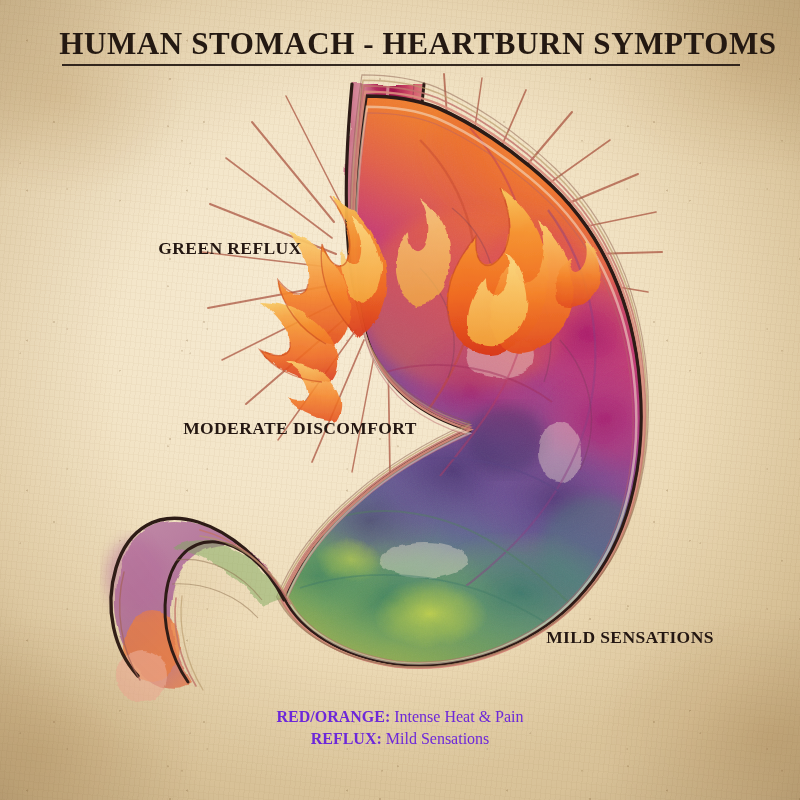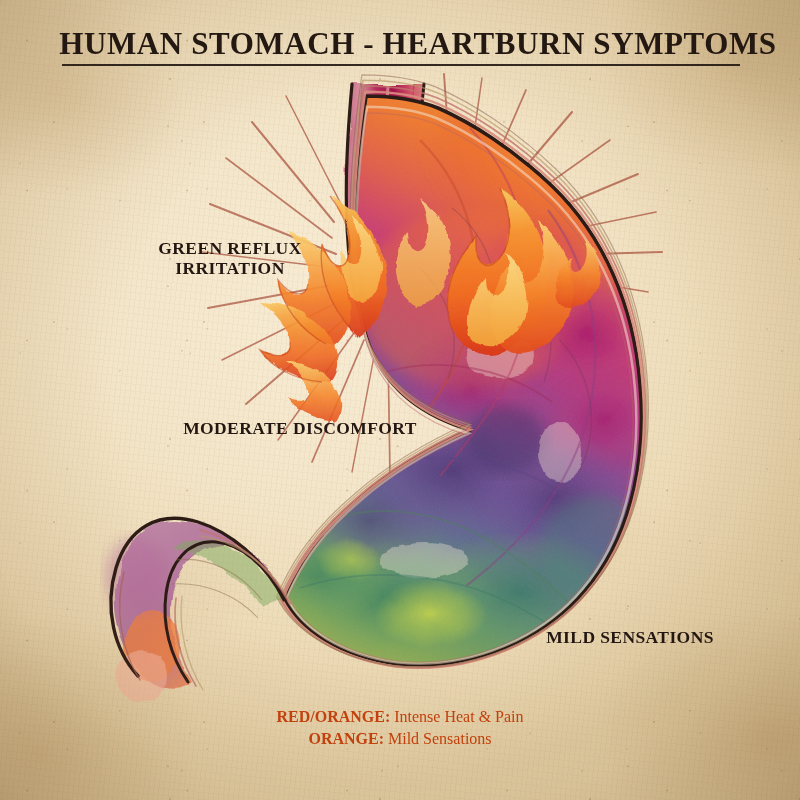--- a/index.html
+++ b/index.html
@@ -47,21 +47,21 @@
     font-size:31px;font-weight:700;letter-spacing:.6px;color:#241912;padding-left:36px;
   }
   #title-rule{position:absolute;left:62px;top:64px;width:678px;height:2px;background:#241912;opacity:.92;}
 
   .anno{position:absolute;color:#241712;font-weight:700;letter-spacing:.4px;
         text-align:center;line-height:1.16;font-size:17.5px;white-space:nowrap;}
   #lbl-acid{left:60px;top:238px;width:340px;}
   #lbl-mod {left:40px;top:418px;width:520px;}
   #lbl-mild{left:460px;top:627px;width:340px;}
 
-  #legend{position:absolute;left:0;right:0;top:706px;text-align:center;color:#c2410c;
+  #legend{position:absolute;left:0;right:0;top:706px;text-align:center;color:#6d28d9;
           font-size:16px;line-height:21.5px;}
   #legend div{white-space:nowrap;}
   #legend .k{font-weight:700;}
   #legend .v{font-weight:400;}
 
   #art{position:absolute;inset:0;}
 </style>
 </head>
 <body>
 
@@ -382,31 +382,30 @@
     </g>
   </svg>
 
   <div class="paper-vignette"></div>
 
   <div id="title">HUMAN STOMACH - HEARTBURN SYMPTOMS</div>
   <div id="title-rule"></div>
 
   <div class="anno" id="lbl-acid">
     <div>GREEN REFLUX</div>
-    <div>IRRITATION</div>
   </div>
 
   <div class="anno" id="lbl-mod">MODERATE DISCOMFORT</div>
 
   <div class="anno" id="lbl-mild">MILD SENSATIONS</div>
 
   <div id="legend">
     <div>
       <span class="k">RED/ORANGE:</span>
       <span class="v">Intense Heat &amp; Pain</span>
     </div>
     <div>
-      <span class="k">ORANGE:</span>
+      <span class="k">REFLUX:</span>
       <span class="v">Mild Sensations</span>
     </div>
   </div>
 
 </div>
 
 </body></html>

